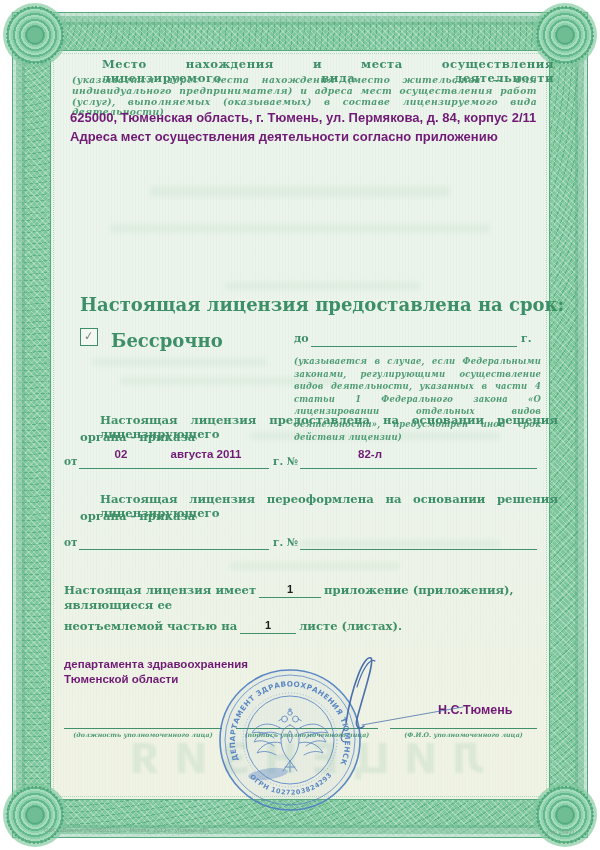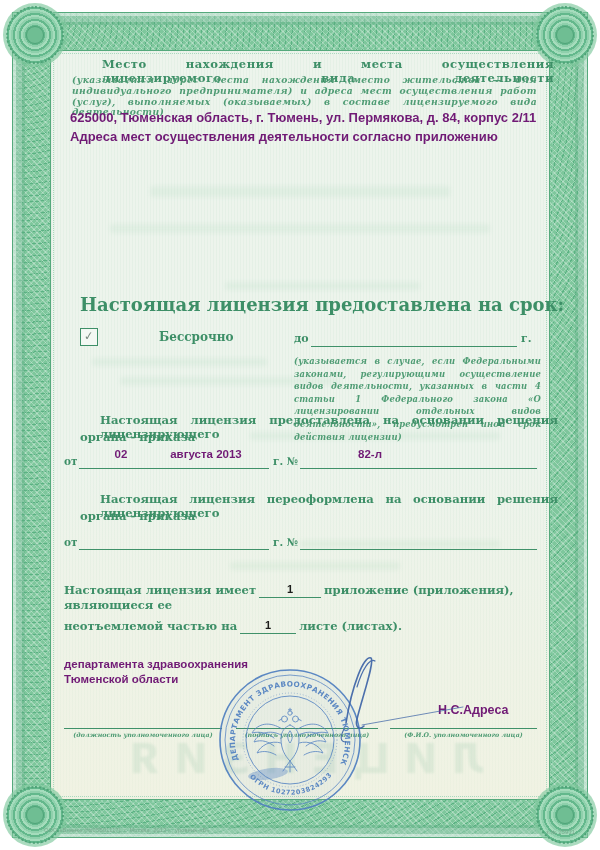--- a/index.html
+++ b/index.html
@@ -60,21 +60,21 @@
   #title-note{left:72px; top:75px; width:465px; font-size:9.2px; line-height:10.8px; letter-spacing:.4px; word-spacing:2px;}
   #addr1{left:70px; top:110px; font-size:13px;}
   #addr2{left:70px; top:129px; font-size:13px;}
 
   #term-head{left:80px; top:294px; font-size:18px;}
   .checkbox{
     position:absolute; left:80px; top:328px; width:16px; height:16px; z-index:3;
     border:1.5px solid #3d8f67; background:#f3f8f3; text-align:center;
   }
   .checkbox .mark{font-family:"DejaVu Sans",sans-serif; color:#78897e; font-size:12px; line-height:15px; display:block; transform:rotate(-6deg);}
-  #term-label{left:111px; top:330px; font-size:12px;margin-left:48px;}
+  #term-label{left:111px; top:330px; font-size:18px;}
   #until{left:294px; top:332px; font-size:11px;}
   #until-line{left:311px; top:332px; width:206px; height:14px;}
   #until-g{left:521px; top:332px; font-size:11px;}
   #term-note{left:294px; top:355px; width:247px; font-size:8.4px; line-height:12.6px; letter-spacing:.2px;}
 
   #grant-h1{left:80px; top:413px; width:458px; font-size:11.6px;}
   #grant-h2{left:80px; top:430px; font-size:11.6px;}
   #grant-from{left:64px; top:455px; font-size:10.5px;}
   #grant-line1{left:79px; top:443px; width:190px; height:25px;}
   #grant-d1{left:98px; top:448px; width:46px; text-align:center; font-size:11.5px;}
@@ -141,21 +141,21 @@
 <div id="until" class="form-b">до</div>
 <div id="until-line" class="uline"></div>
 <div id="until-g" class="form-b">г.</div>
 <div id="term-note" class="note">(указывается в случае, если Федеральными законами, регулирующими осуществление видов деятельности, указанных в части 4 статьи 1 Федерального закона «О лицензировании отдельных видов деятельности», предусмотрен иной срок действия лицензии)</div>
 
 <div id="grant-h1" class="form-b jline">Настоящая лицензия предоставлена на основании решения лицензирующего</div>
 <div id="grant-h2" class="form-b">органа - приказа</div>
 <div id="grant-from" class="form-b">от</div>
 <div id="grant-line1" class="uline"></div>
 <div id="grant-d1" class="ink">02</div>
-<div id="grant-d2" class="ink">августа 2013</div>
+<div id="grant-d2" class="ink">августа 2011</div>
 <div id="grant-gn" class="form-b">г. №</div>
 <div id="grant-line2" class="uline"></div>
 <div id="grant-num" class="ink">82-л</div>
 
 <div id="re-h1" class="form-b jline">Настоящая лицензия переоформлена на основании решения лицензирующего</div>
 <div id="re-h2" class="form-b">органа - приказа</div>
 <div id="re-from" class="form-b">от</div>
 <div id="re-line1" class="uline"></div>
 <div id="re-gn" class="form-b">г. №</div>
 <div id="re-line2" class="uline"></div>
@@ -164,21 +164,21 @@
   <span>Настоящая лицензия имеет</span><span class="slot"><span class="val">1</span></span><span>приложение (приложения), являющиеся ее</span>
 </div>
 <div id="att2" class="form-b">
   <span>неотъемлемой частью на</span><span class="slot"><span class="val">1</span></span><span>листе (листах).</span>
 </div>
 
 <div id="sig-pos" class="ink">
   <div>департамента здравоохранения</div>
   <div>Тюменской области</div>
 </div>
-<div id="sig-name" class="ink">Н.С.Адреса</div>
+<div id="sig-name" class="ink">Н.С.Тюмень</div>
 <div id="sl1" class="sig-line"></div>
 <div id="sl2" class="sig-line"></div>
 <div id="sl3" class="sig-line"></div>
 <div id="sc1" class="sig-cap">(должность уполномоченного лица)</div>
 <div id="sc2" class="sig-cap">(подпись уполномоченного лица)</div>
 <div id="sc3" class="sig-cap">(Ф.И.О. уполномоченного лица)</div>
 
 <svg id="stamp" width="148" height="148" viewBox="-74 -74 148 148">
   <defs>
     <path id="arcTop" d="M -51 22 A 55 55 0 1 1 51 22" fill="none"></path>

